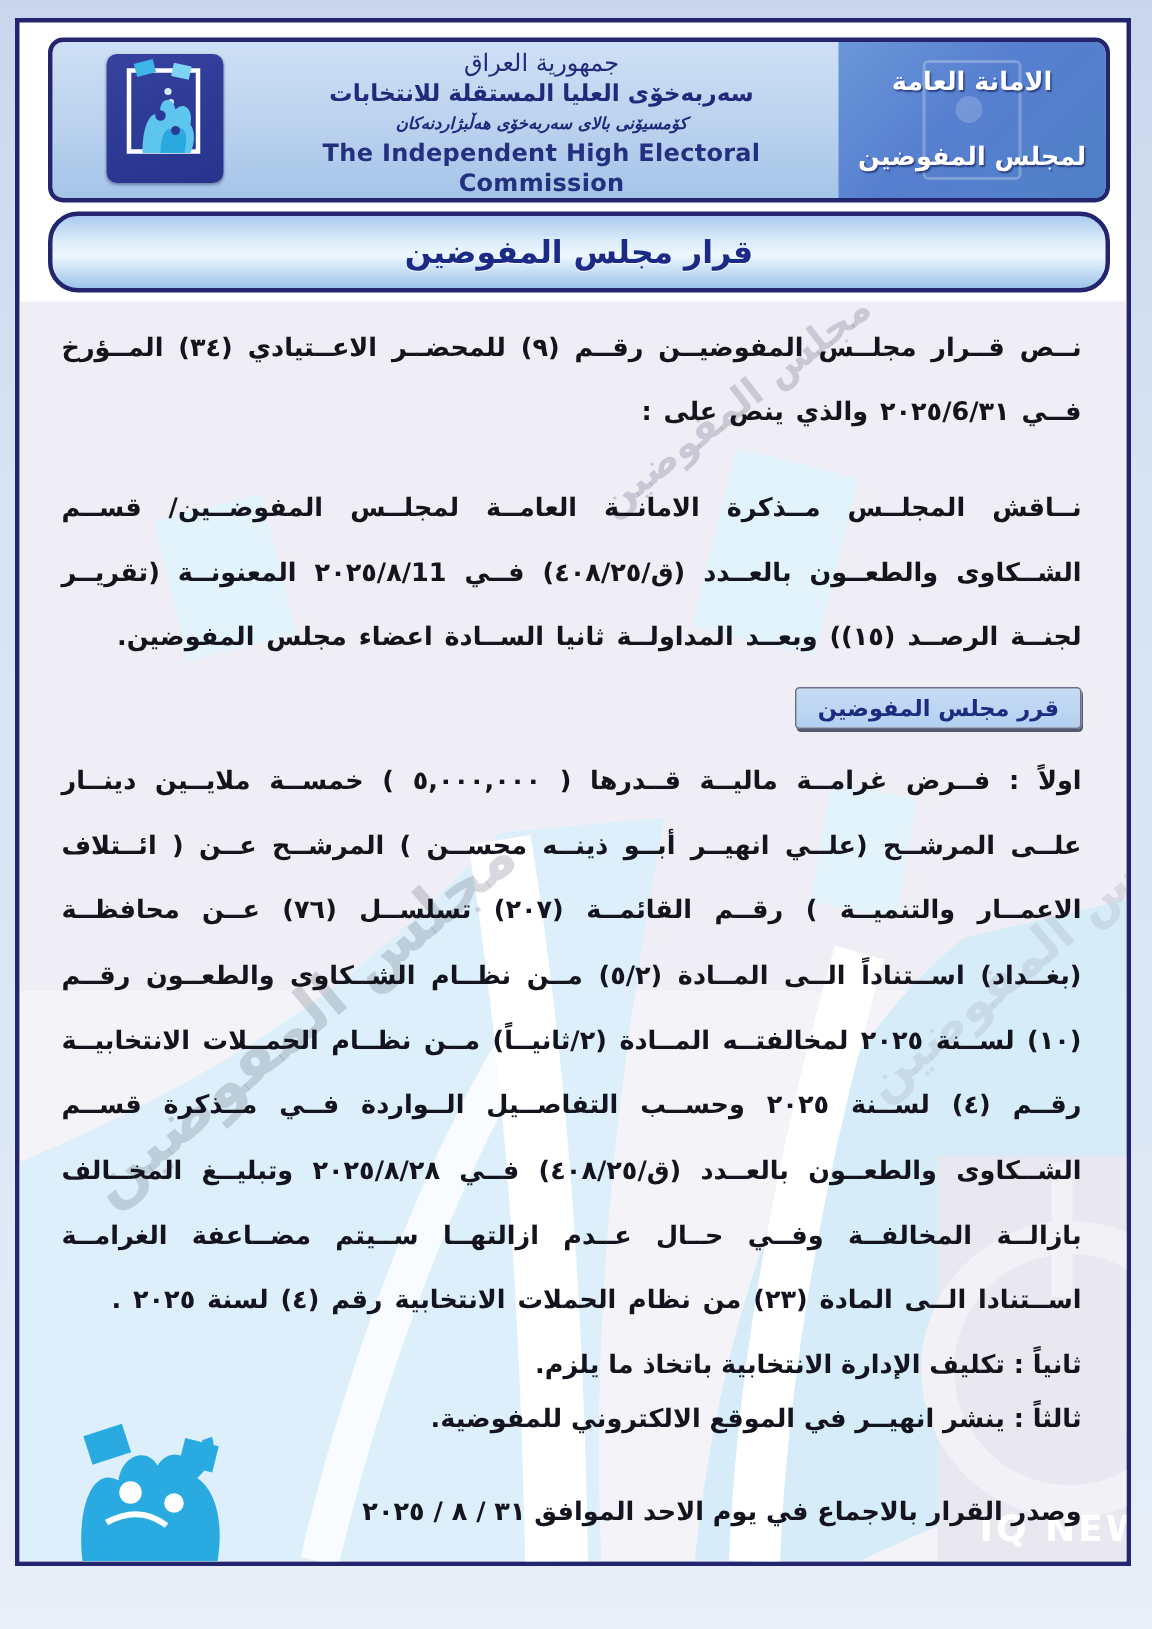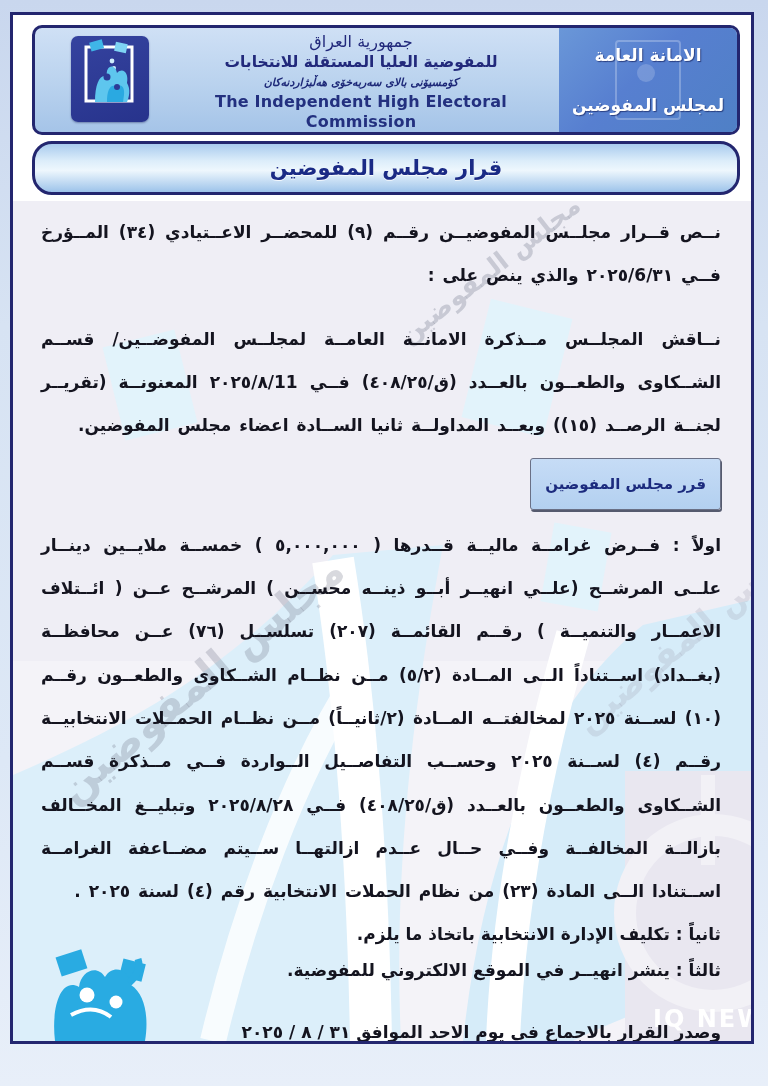--- a/index.html
+++ b/index.html
@@ -69,21 +69,21 @@
   }
   .just{text-align:justify;text-align-last:right;line-height:2.55;word-spacing:2px;margin:0;}
   .p1{margin-top:6px;}
   .p2{margin-top:20px;}
   .pFirst{margin-top:14px;}
   .b{font-weight:bold;}
   .badge{
     display:inline-block;margin-top:10px;
     background:linear-gradient(180deg,#c6dcf6,#b3d0f0);
     border:1px solid #6a7086;box-shadow:1px 2px 0 #555a6e;
-    border-radius:3px;padding:16px 14px;
+    border-radius:3px;padding:4px 14px;
     font-size:15px;font-weight:bold;color:#1c2b7e;
   }
   .pShort{line-height:1.9;margin:4px 0 0 0;text-align:right;}
   .closing{margin-top:30px;text-align:right;line-height:1.9;}
 </style>
 </head>
 <body>
 
 <div class="frame">
 
@@ -135,21 +135,21 @@
         <circle cx="41" cy="25" r="2.4" fill="#cfeefc"></circle>
         <circle cx="43" cy="32" r="2" fill="#cfeefc"></circle>
         <path d="M24,66 C24,46 30,37 36,41 C34,29 44,27 46,37 C52,31 58,37 56,47 C60,53 58,62 56,66 Z" fill="#5ec6ee"></path>
         <path d="M36,66 C36,53 40,47 46,51 C50,47 54,51 53,59 L52,66 Z" fill="#2aa9e1"></path>
         <circle cx="36" cy="41" r="3.5" fill="#2c3a96"></circle>
         <circle cx="46" cy="51" r="3" fill="#2c3a96"></circle>
       </svg>
     </div>
     <div class="hdrCenter" dir="rtl">
       <div class="cal1">جمهورية العراق</div>
-      <div class="cal2">للمفوضية العليا المستقلة للانتخابات</div>
+      <div class="cal2">سەربەخۆى العليا المستقلة للانتخابات</div>
       <div class="kurd">كۆمسيۆنى بالاى سەربەخۆى هەڵبژاردنەكان</div>
       <div class="eng" dir="ltr">The Independent High Electoral Commission</div>
     </div>
     <div class="panel">
       <div class="panel-wm">
           <i></i>
         </div>
       <div class="panelTxt" dir="rtl">
         <span>الامانة العامة</span>
         <span>لمجلس المفوضين</span>

